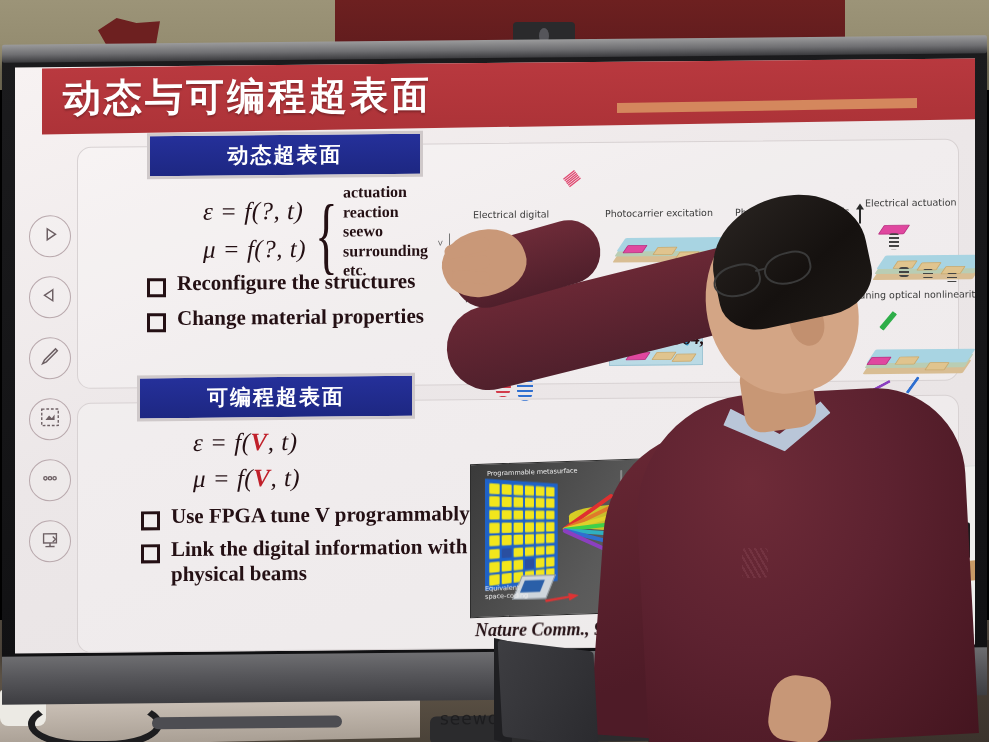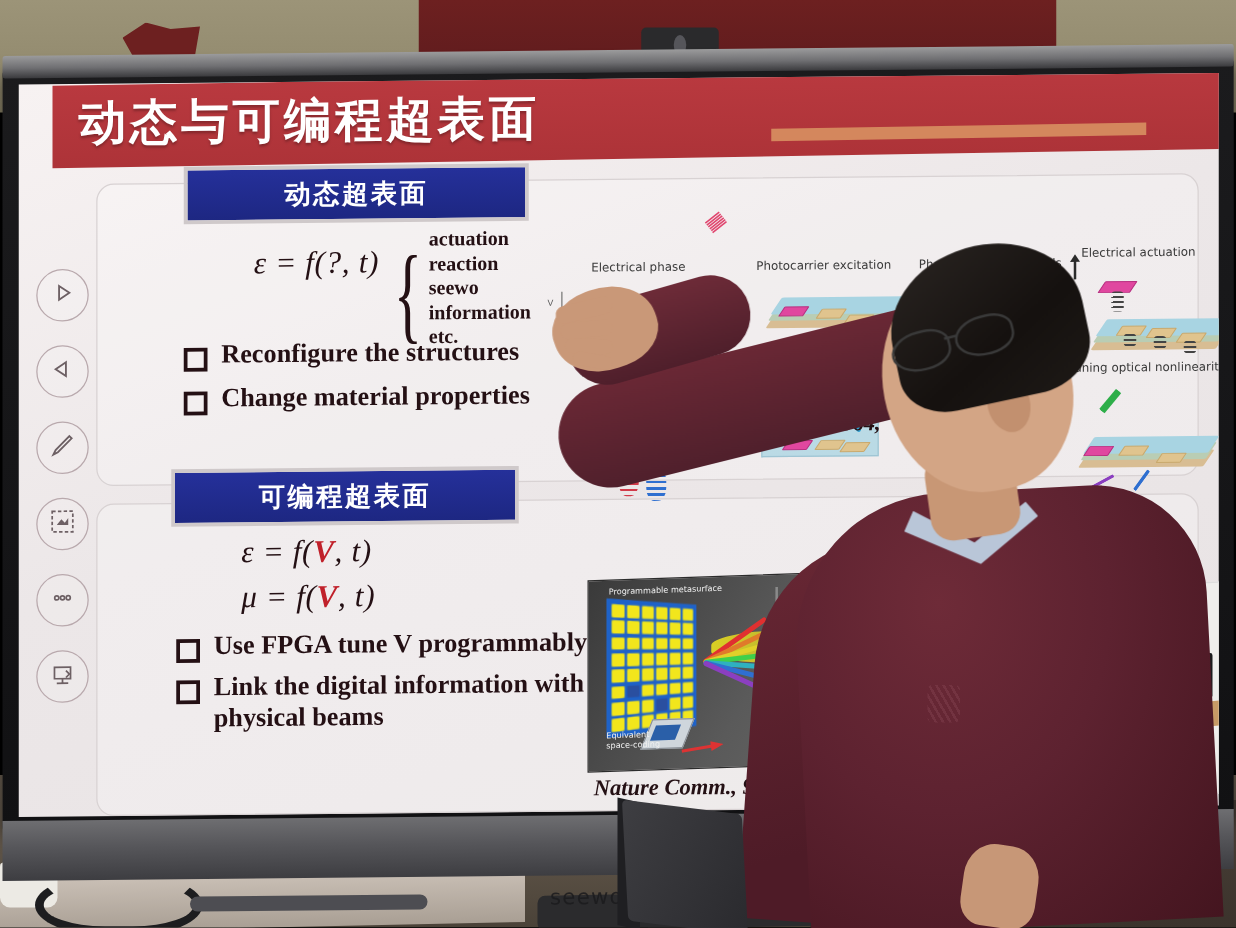--- a/index.html
+++ b/index.html
@@ -264,43 +264,44 @@
         <div class="banner-strip"></div>
       </div>
       <div class="slide-title">动态与可编程超表面</div>
 
       <div class="panel panel1"></div>
       <div class="panel panel2"></div>
 
       <div class="sec-head sec1">动态超表面</div>
 
       <div class="serif eq eq1">ε = f(?, t)</div>
+      <div class="serif eq eq2">μ = f(?, t)</div>
 
       <div class="brace serif">{</div>
       <div class="serif blist">
         <div>actuation</div>
         <div>reaction</div>
         <div>seewo</div>
-        <div>information</div>
+        <div>surrounding</div>
         <div>etc.</div>
       </div>
 
       <div class="serif bullet b1">
         <span class="sq"></span>
         <span>Reconfigure the structures</span>
       </div>
       <div class="serif bullet b2">
         <span class="sq"></span>
         <span>Change material properties</span>
       </div>
 
       <div class="fig-top">
 
         <div class="mech" style="left:28px;top:56px;">
-          <div class="cap">Electrical phase</div>
+          <div class="cap">Electrical digital</div>
           <div class="circuit" style="left:-24px;top:24px;">
               <span class="vl">V</span>
             </div>
           <div class="slab" style="top:22px;">
             <div class="layer l-bot"></div>
               <div class="layer l-mid"></div>
               <div class="layer l-top"></div>
             <div class="brick pink" style="left:36px;top:12px;"></div>
             <div class="brick" style="left:58px;top:16px;"></div>
             <div class="brick" style="left:78px;top:21px;"></div>

